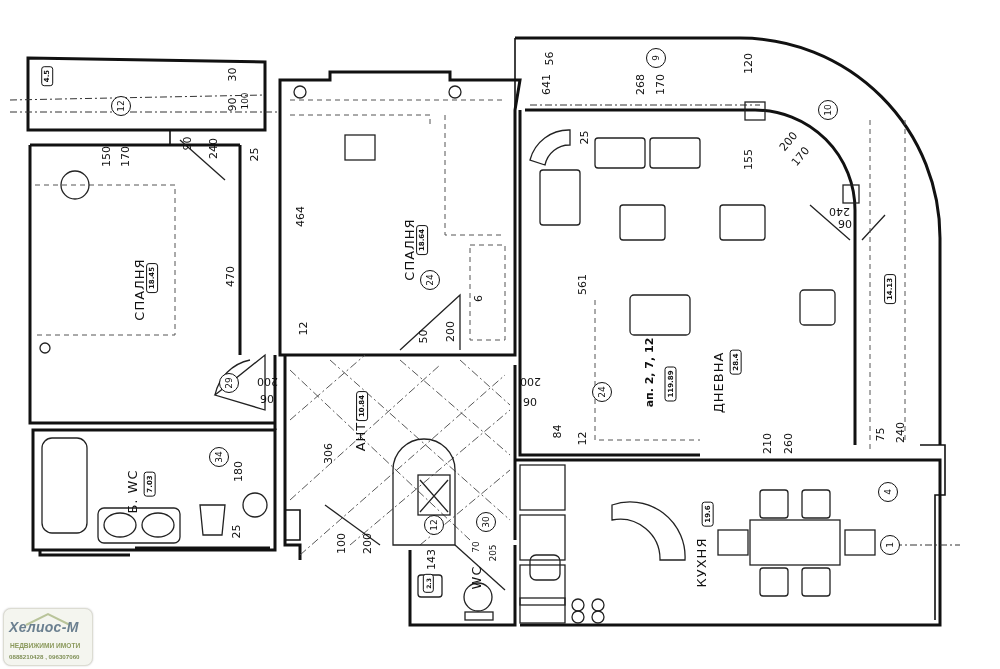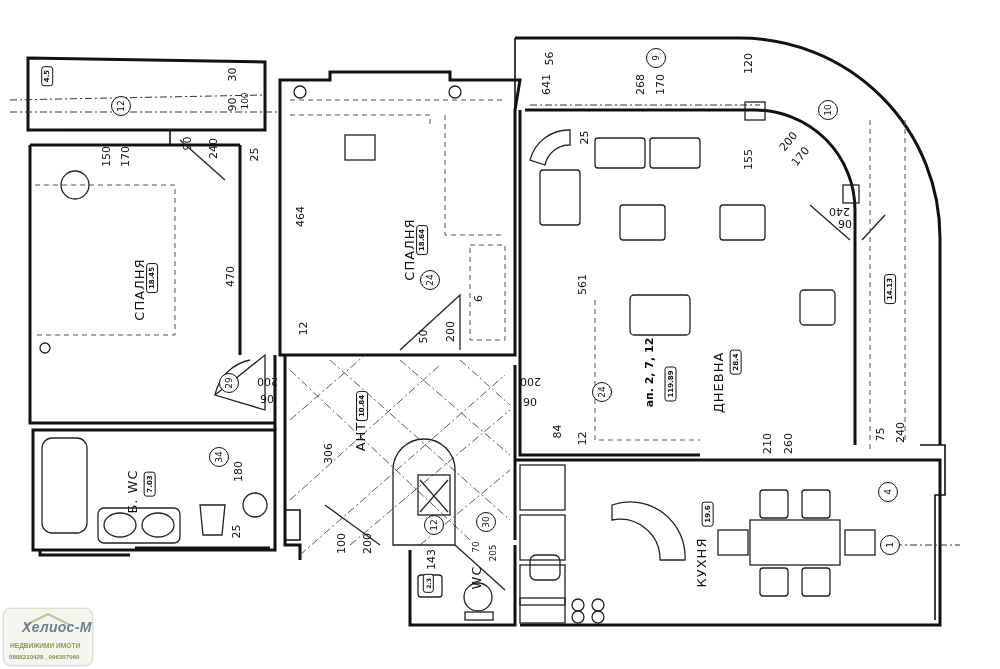--- a/index.html
+++ b/index.html
@@ -14,21 +14,21 @@
   .lbl{position:absolute;white-space:nowrap;transform-origin:center center;}
   .rot{transform:rotate(-90deg);}
   .room-name{font-size:13px;letter-spacing:1px;}
   .area{font-size:7px;font-weight:bold;border:1.5px solid #111;border-radius:3px;padding:1px 3px;background:#fff;}
   .dim{font-size:11px;}
   .circ{position:absolute;width:18px;height:18px;border:1.5px solid #111;border-radius:50%;font-size:9px;display:flex;align-items:center;justify-content:center;background:#fff;}
   .circ span{transform:rotate(-90deg);}
   
   .logo{position:absolute;left:3px;top:608px;width:88px;height:56px;background:#f4f5ef;border-radius:8px;border:1px solid #dcdcd2;box-shadow:0 0 2px #ccc;}
   .logo-roof{position:absolute;left:20px;top:3px;width:48px;height:14px;}
-  .logo-name{position:absolute;left:5px;top:10px;font-size:14px;font-weight:bold;color:#6a7f8f;font-family:"Liberation Sans",sans-serif;font-style:italic;letter-spacing:0.3px;margin-left:13px;}
+  .logo-name{position:absolute;left:5px;top:10px;font-size:14px;font-weight:bold;color:#6a7f8f;font-family:"Liberation Sans",sans-serif;font-style:italic;letter-spacing:0.3px;}
   .logo-sub{position:absolute;left:6px;top:33px;font-size:6.6px;color:#8c9a5d;font-family:"Liberation Sans",sans-serif;font-weight:bold;}
   .logo-phone{position:absolute;left:5px;top:44px;font-size:6.2px;color:#7f8f56;font-family:"Liberation Sans",sans-serif;font-weight:bold;}
 </style>
 </head>
 <body>
 
 <svg id="plan" viewBox="0 0 1000 669">
 
   <g>
     <path class="wall" d="M28 58 L265 62 L265 130 L28 130 Z"></path>

